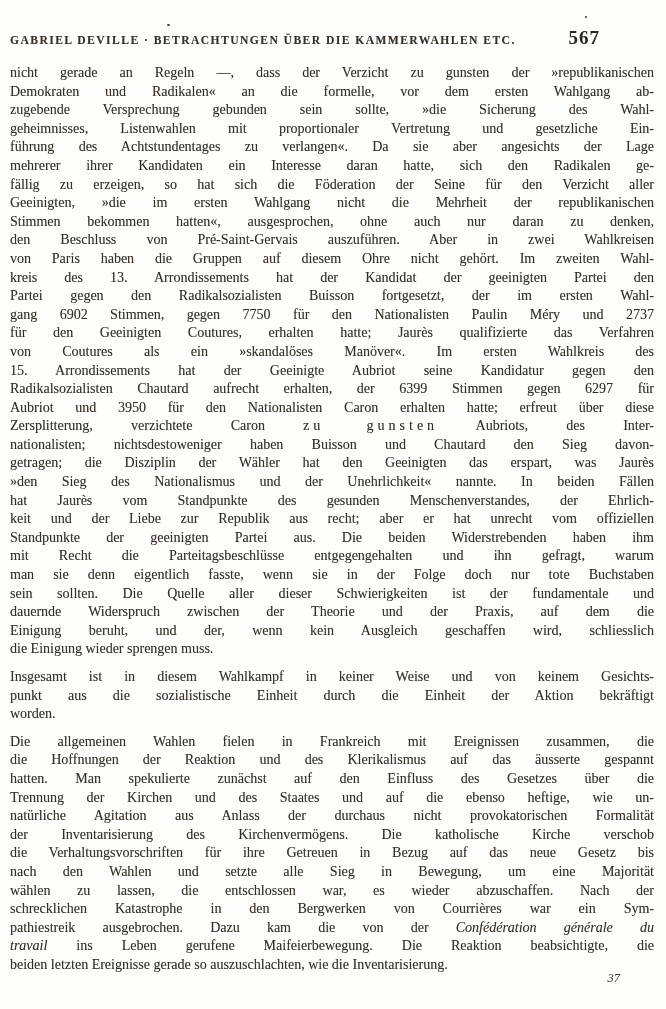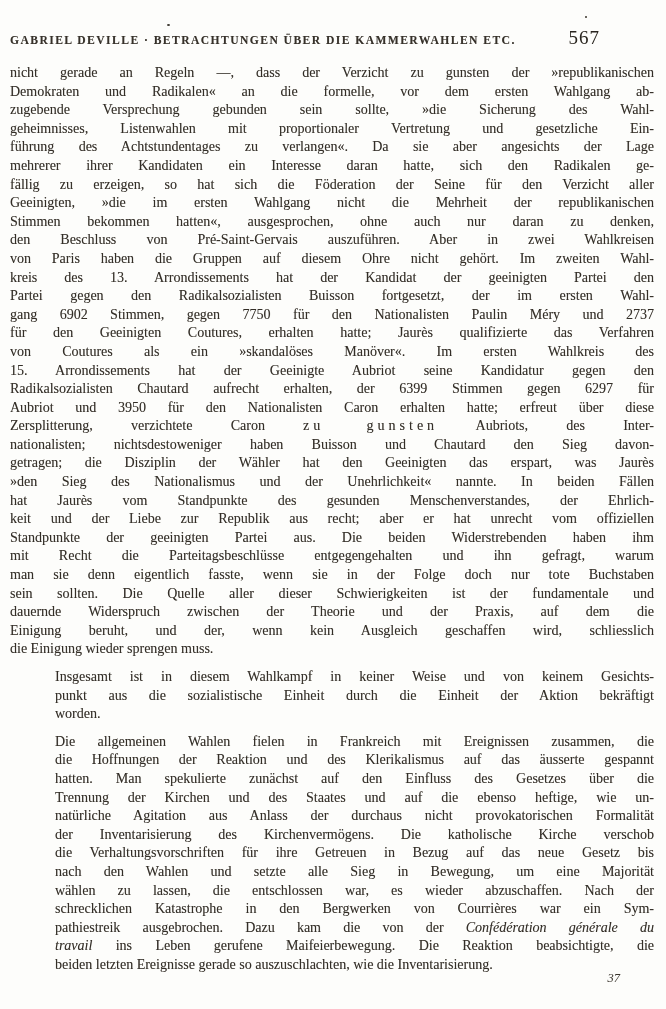--- a/index.html
+++ b/index.html
@@ -23,31 +23,31 @@
   .head-title {
     font-size: 11.5px;
     font-weight: bold;
     letter-spacing: 1.5px;
     color: #36312a;
     text-shadow: 0.3px 0.3px 0 rgba(45,40,32,0.35);
     text-align: right;
   }
   .page-num {
     font-size: 19px;
-    font-weight: normal;
+    font-weight: bold;
     letter-spacing: 1px;
     color: #29251f;
   }
   .body-text {
     position: absolute;
     top: 64px; left: 10px;
     width: 644px;
   }
   .para { margin: 0; }
-  .para + .para { margin-top: 9px; margin-left: 45px; }
+  .para + .para { margin-top: 9px; }
   .line {
     font-size: 14px;
     line-height: 18.6px;
     text-align: justify;
     text-align-last: justify;
     text-justify: inter-word;
     text-shadow: 0.25px 0.25px 0 rgba(45,40,32,0.3);
   }
   .line.endline { text-align-last: left; }
   .spaced { letter-spacing: 4px; }

